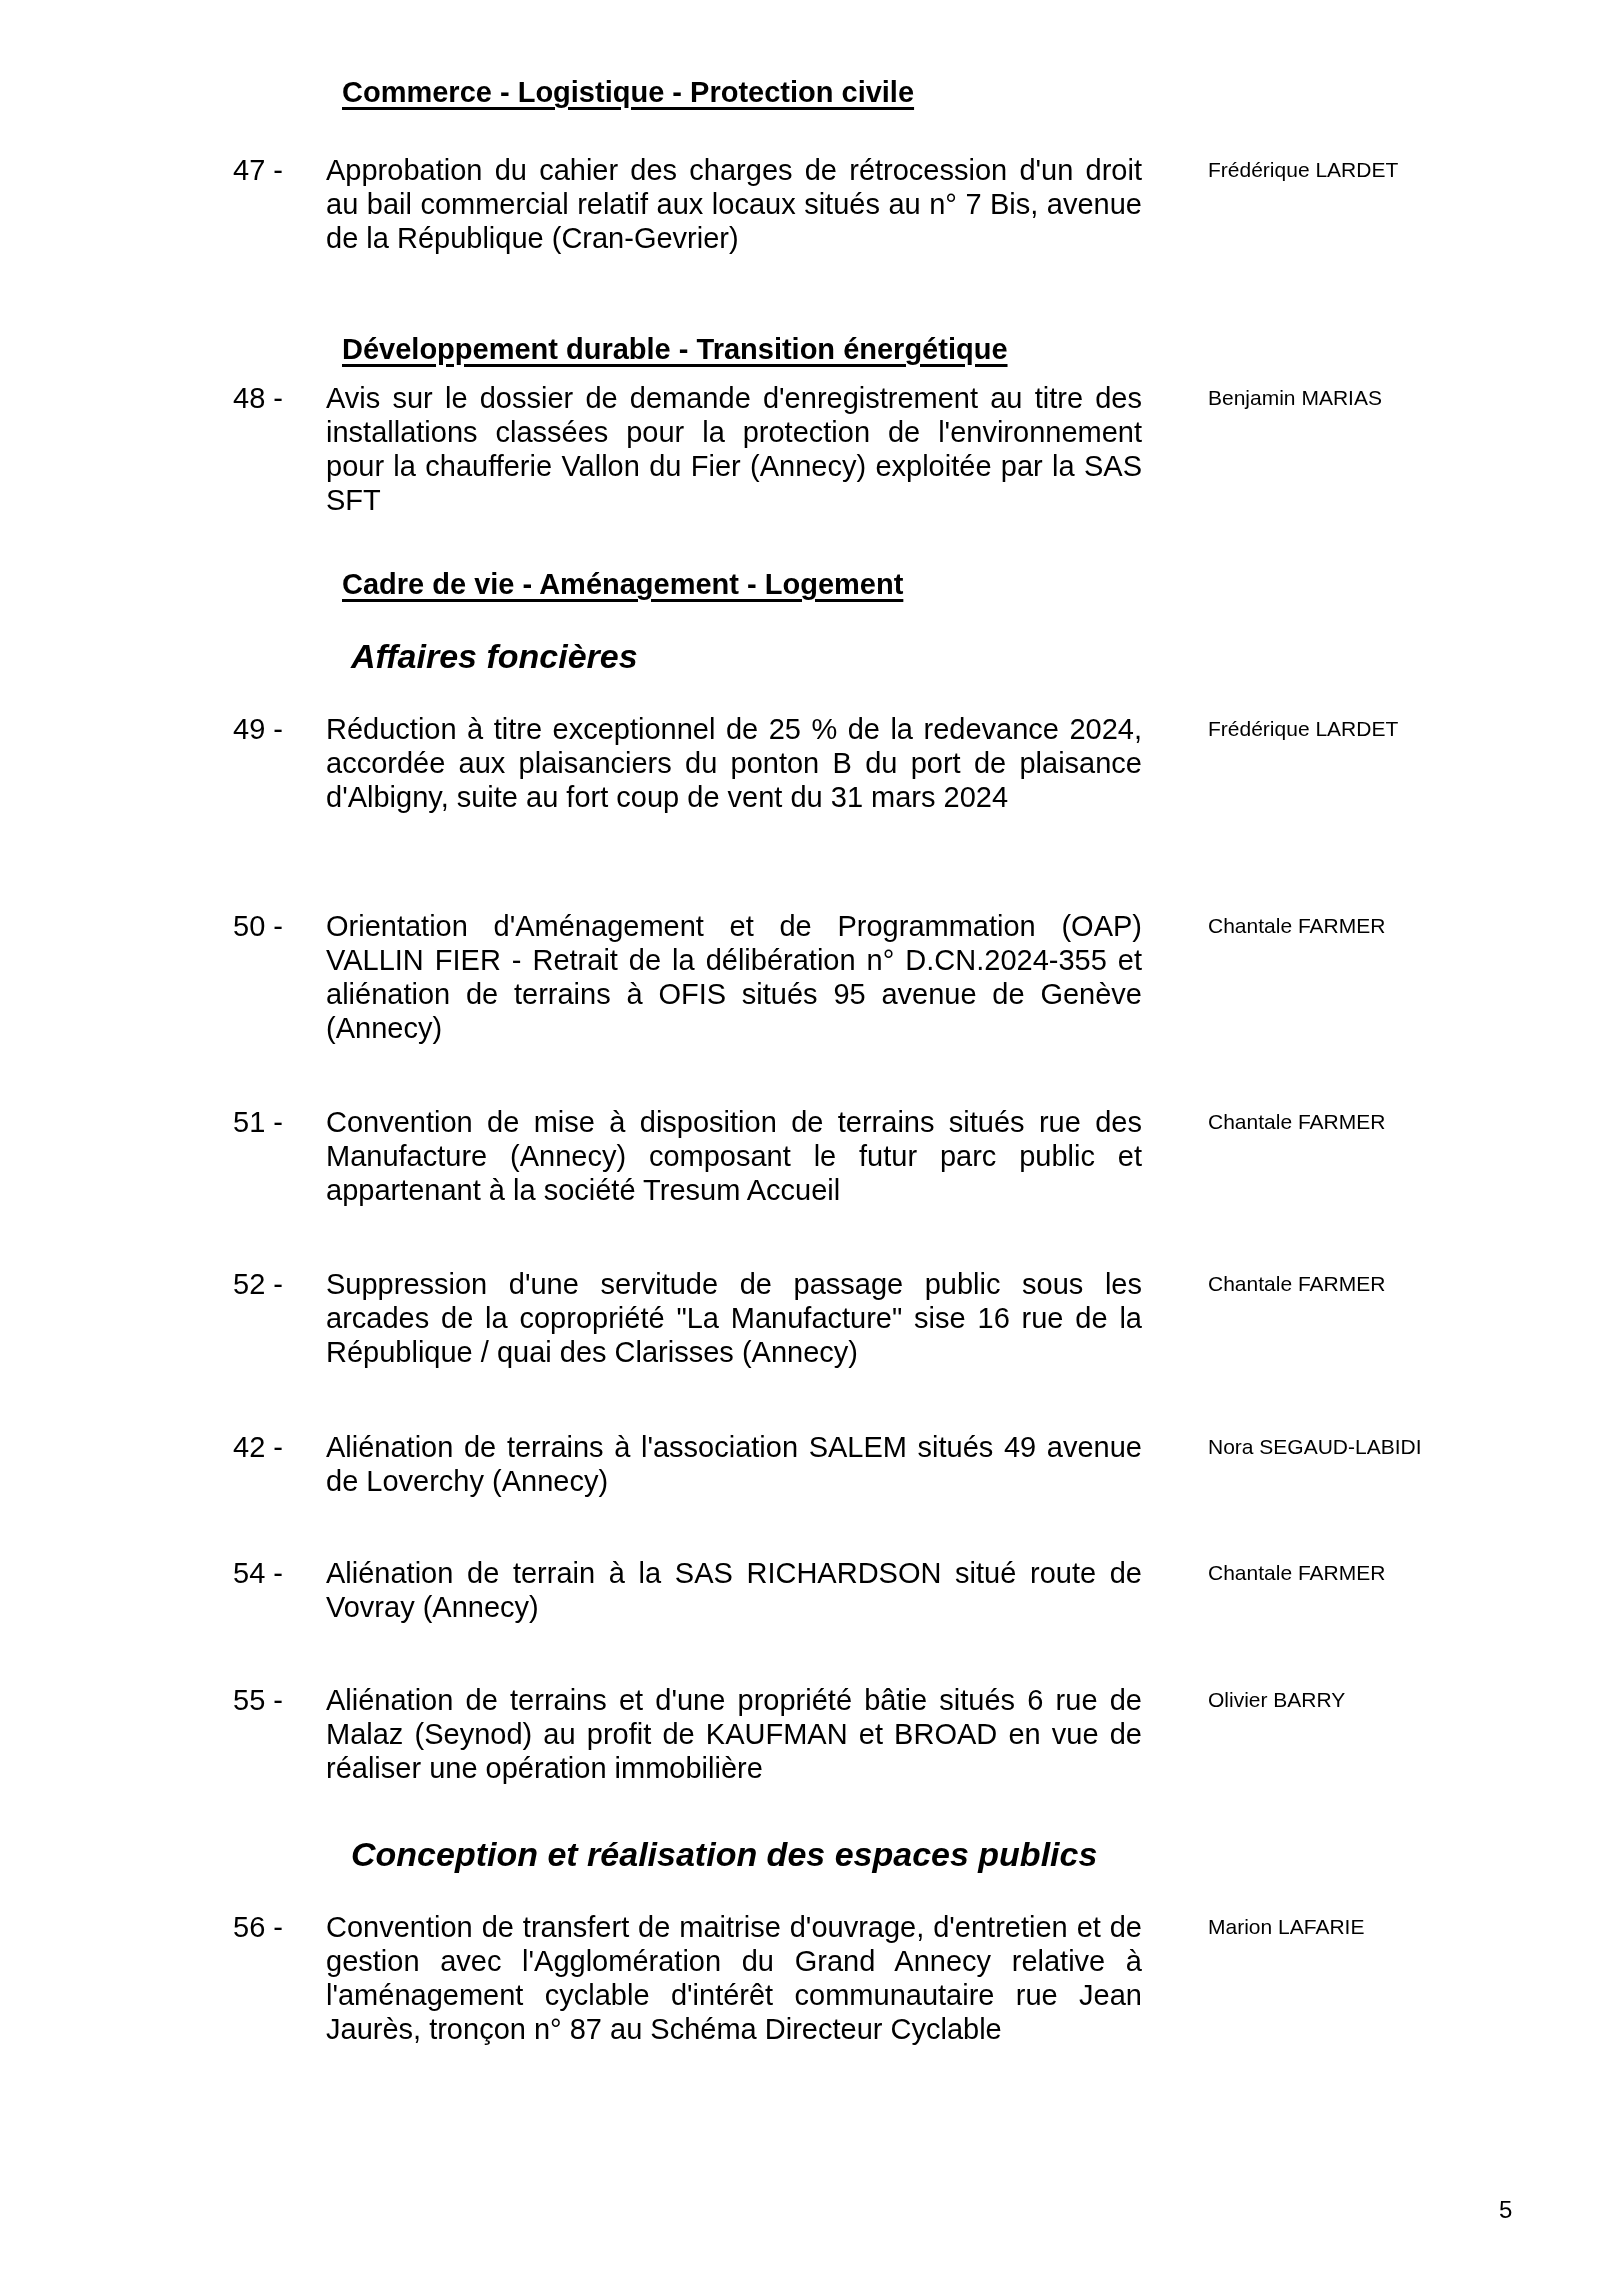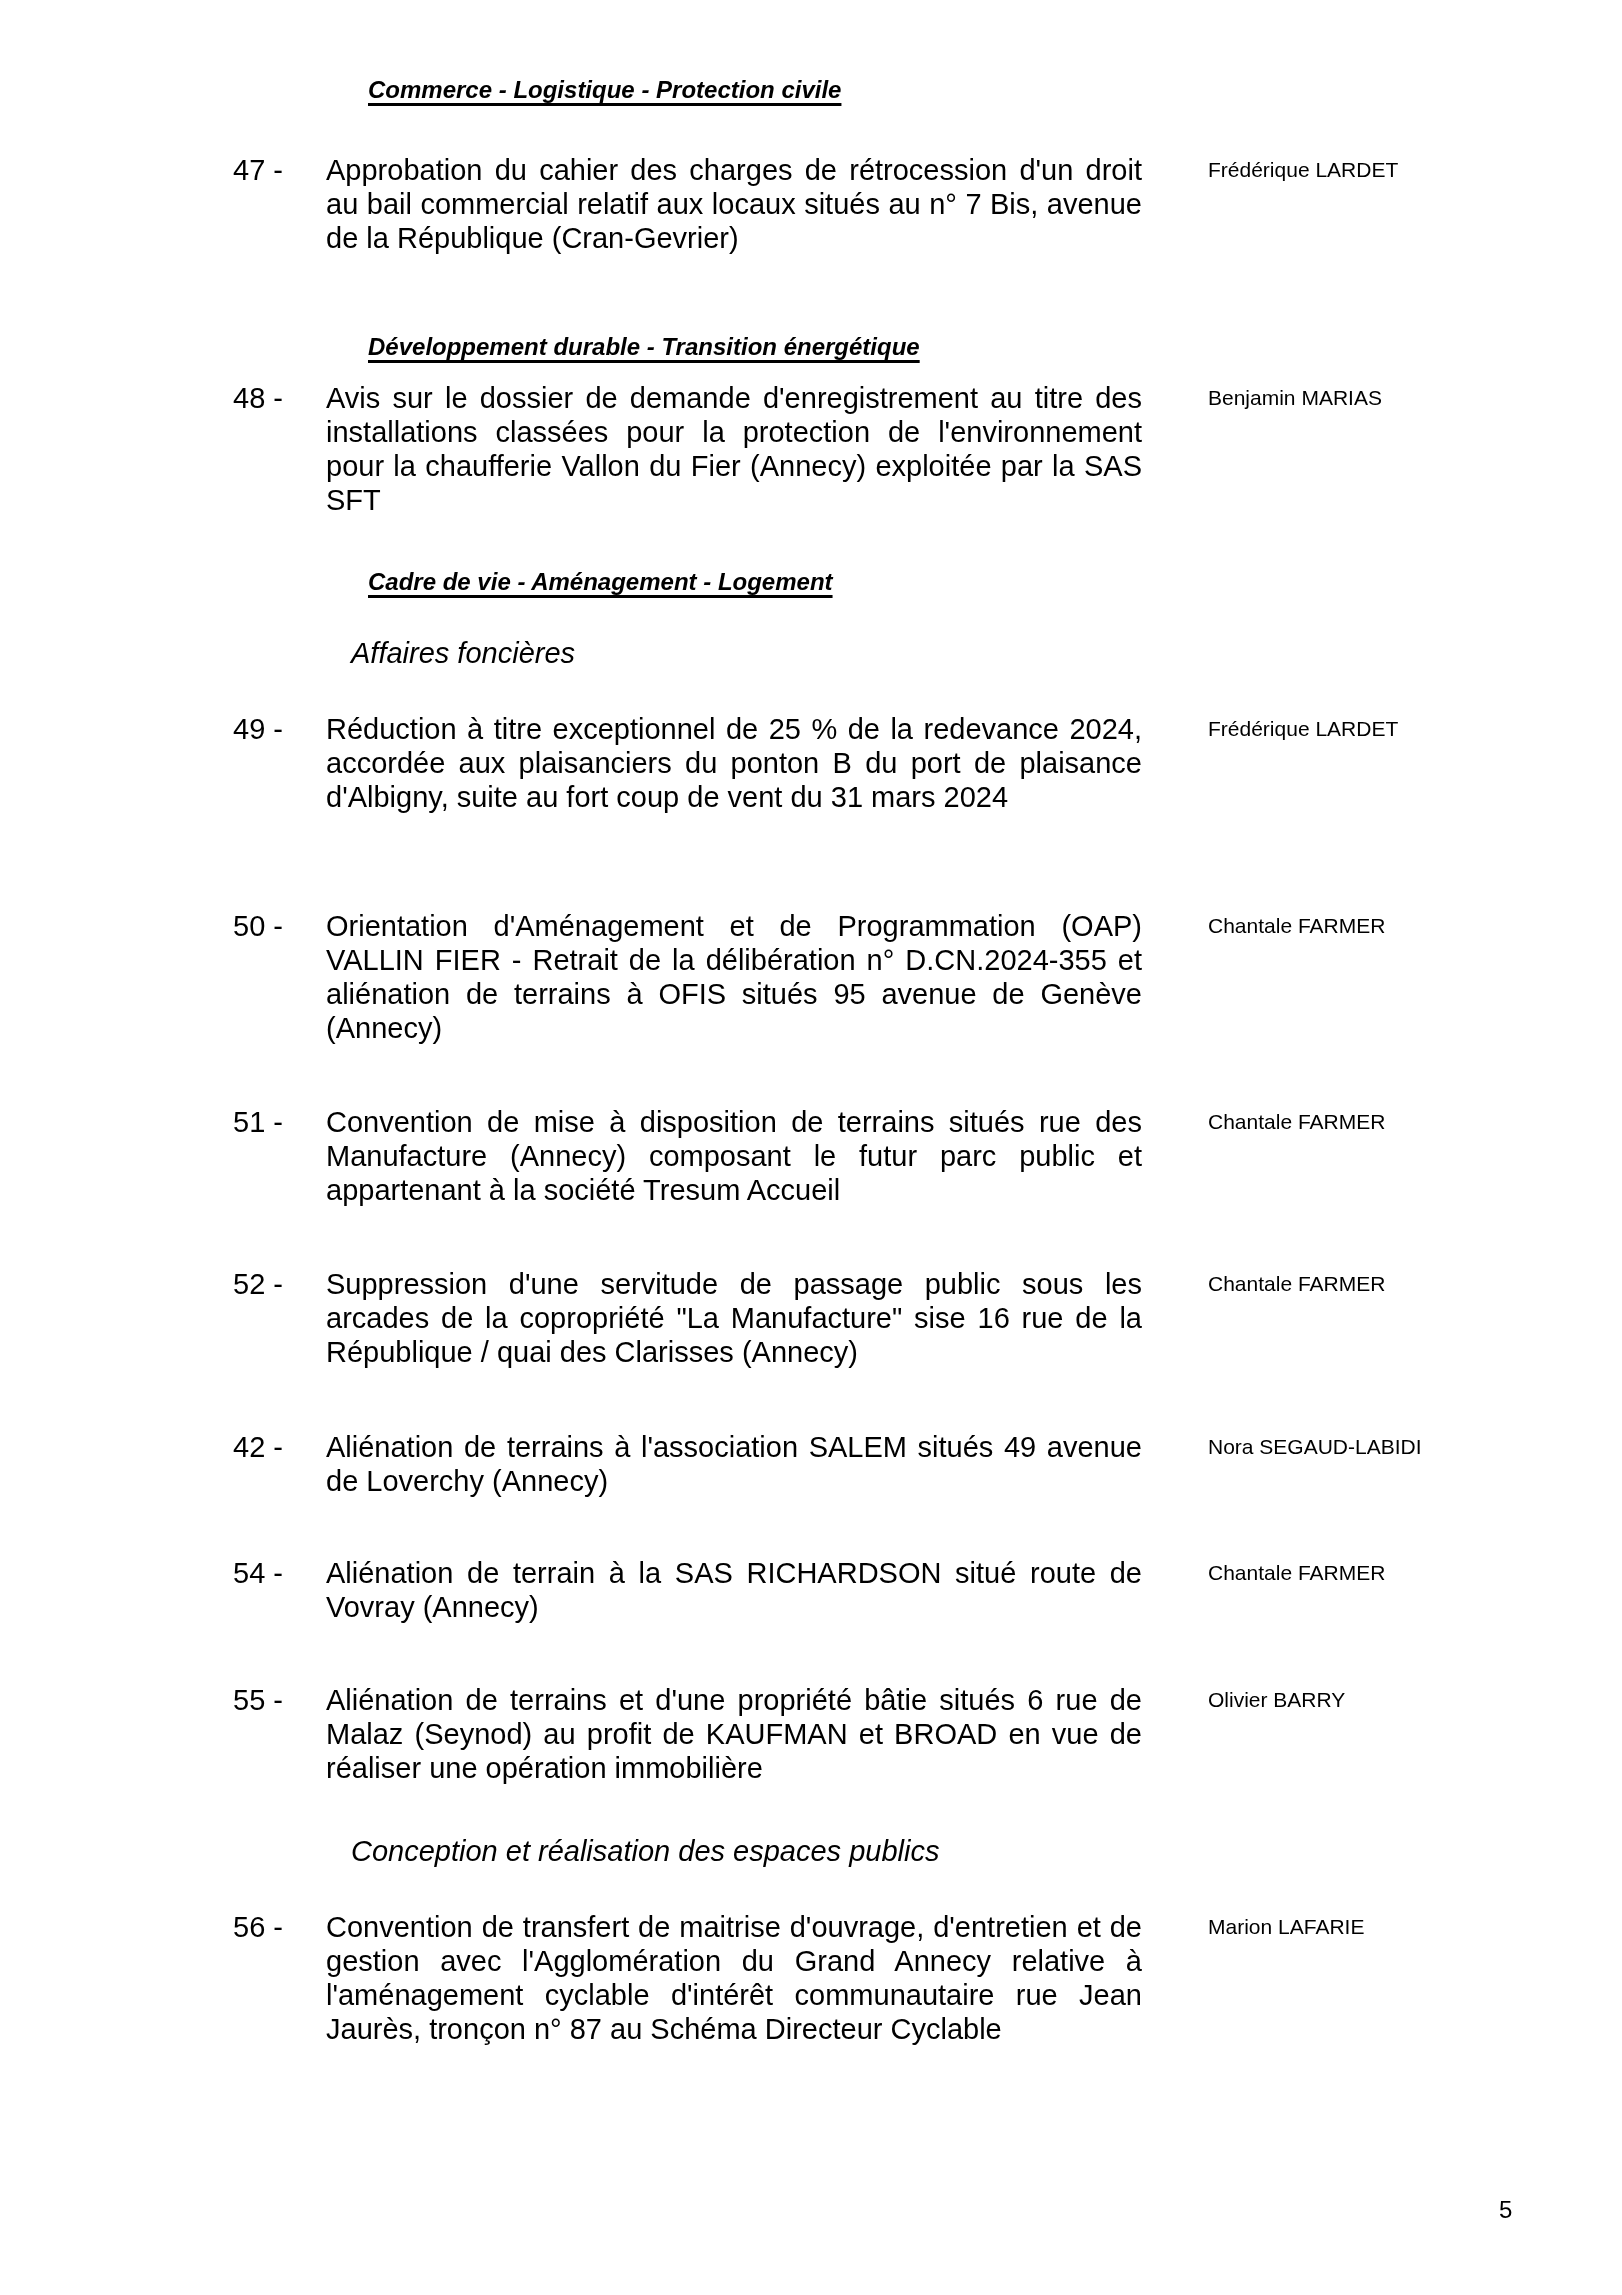--- a/index.html
+++ b/index.html
@@ -1,27 +1,26 @@
 <!DOCTYPE html>
 <html style="font-size:13px"><head>
 <meta charset="utf-8">
 <style>
   html, body { margin: 0; padding: 0; background: #ffffff; }
   body {
     width: 1623px; height: 2295px; position: relative; overflow: hidden;
     font-family: "Liberation Sans", sans-serif; color: #000;
   }
   .heading {
-    position: absolute; left: 368px; font-size: 24px; font-weight: bold;
+    position: absolute; left: 342px; font-size: 29px; font-weight: bold;
     text-decoration: underline; text-decoration-thickness: 3.2px; text-underline-offset: 4.9px;
     white-space: nowrap;
-    font-style: italic;
   }
   .subheading {
-    position: absolute; left: 351px; font-size: 29px; font-weight: normal; font-style: italic;
+    position: absolute; left: 351px; font-size: 34px; font-weight: bold; font-style: italic;
     white-space: nowrap;
   }
   .item { position: absolute; left: 233px; width: 1266px; }
   .item .num {
     position: absolute; left: 0; top: 0; font-size: 29px; line-height: 34px; white-space: nowrap;
   }
   .item .text {
     position: absolute; left: 93px; top: 0; width: 816px; font-size: 29px; line-height: 34px;
     text-align: justify;
   }

